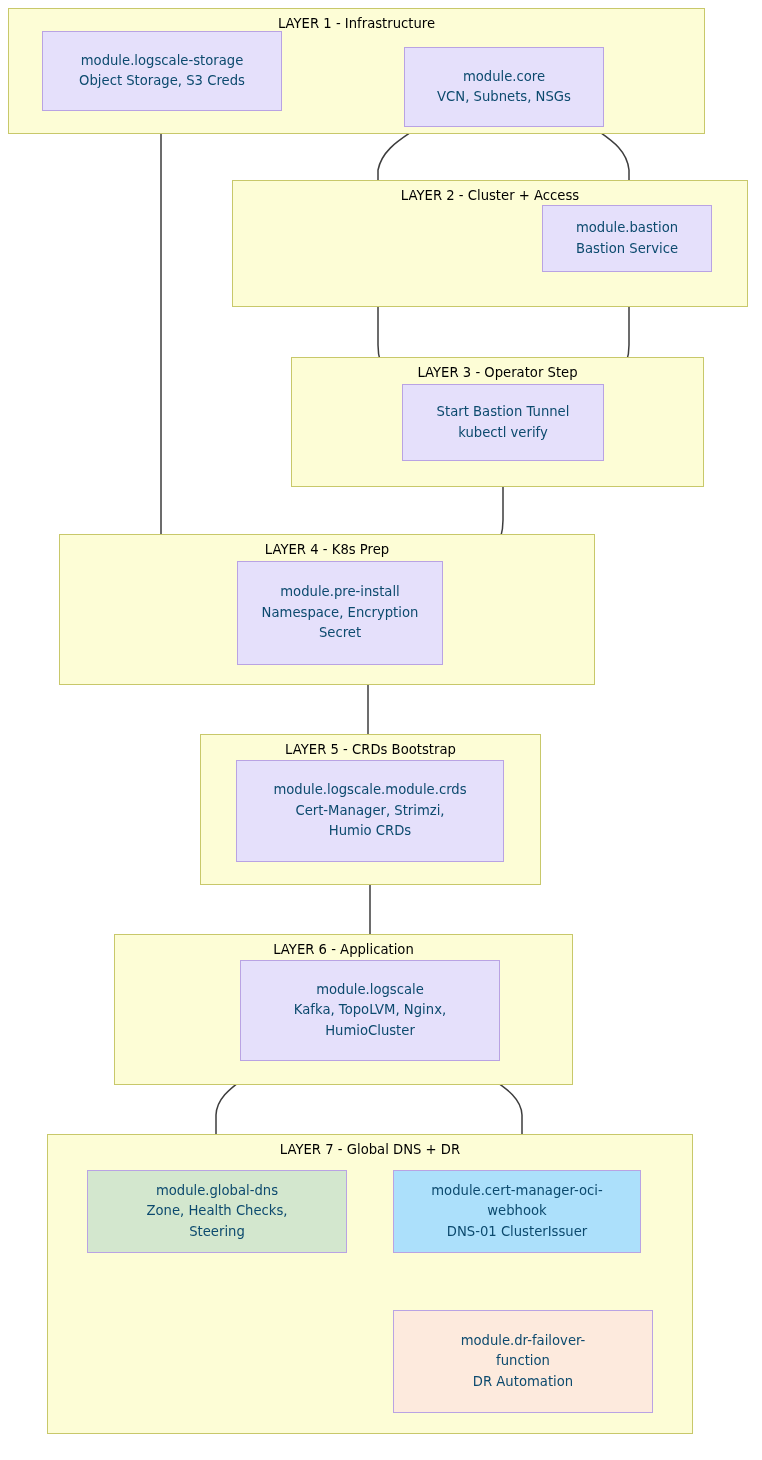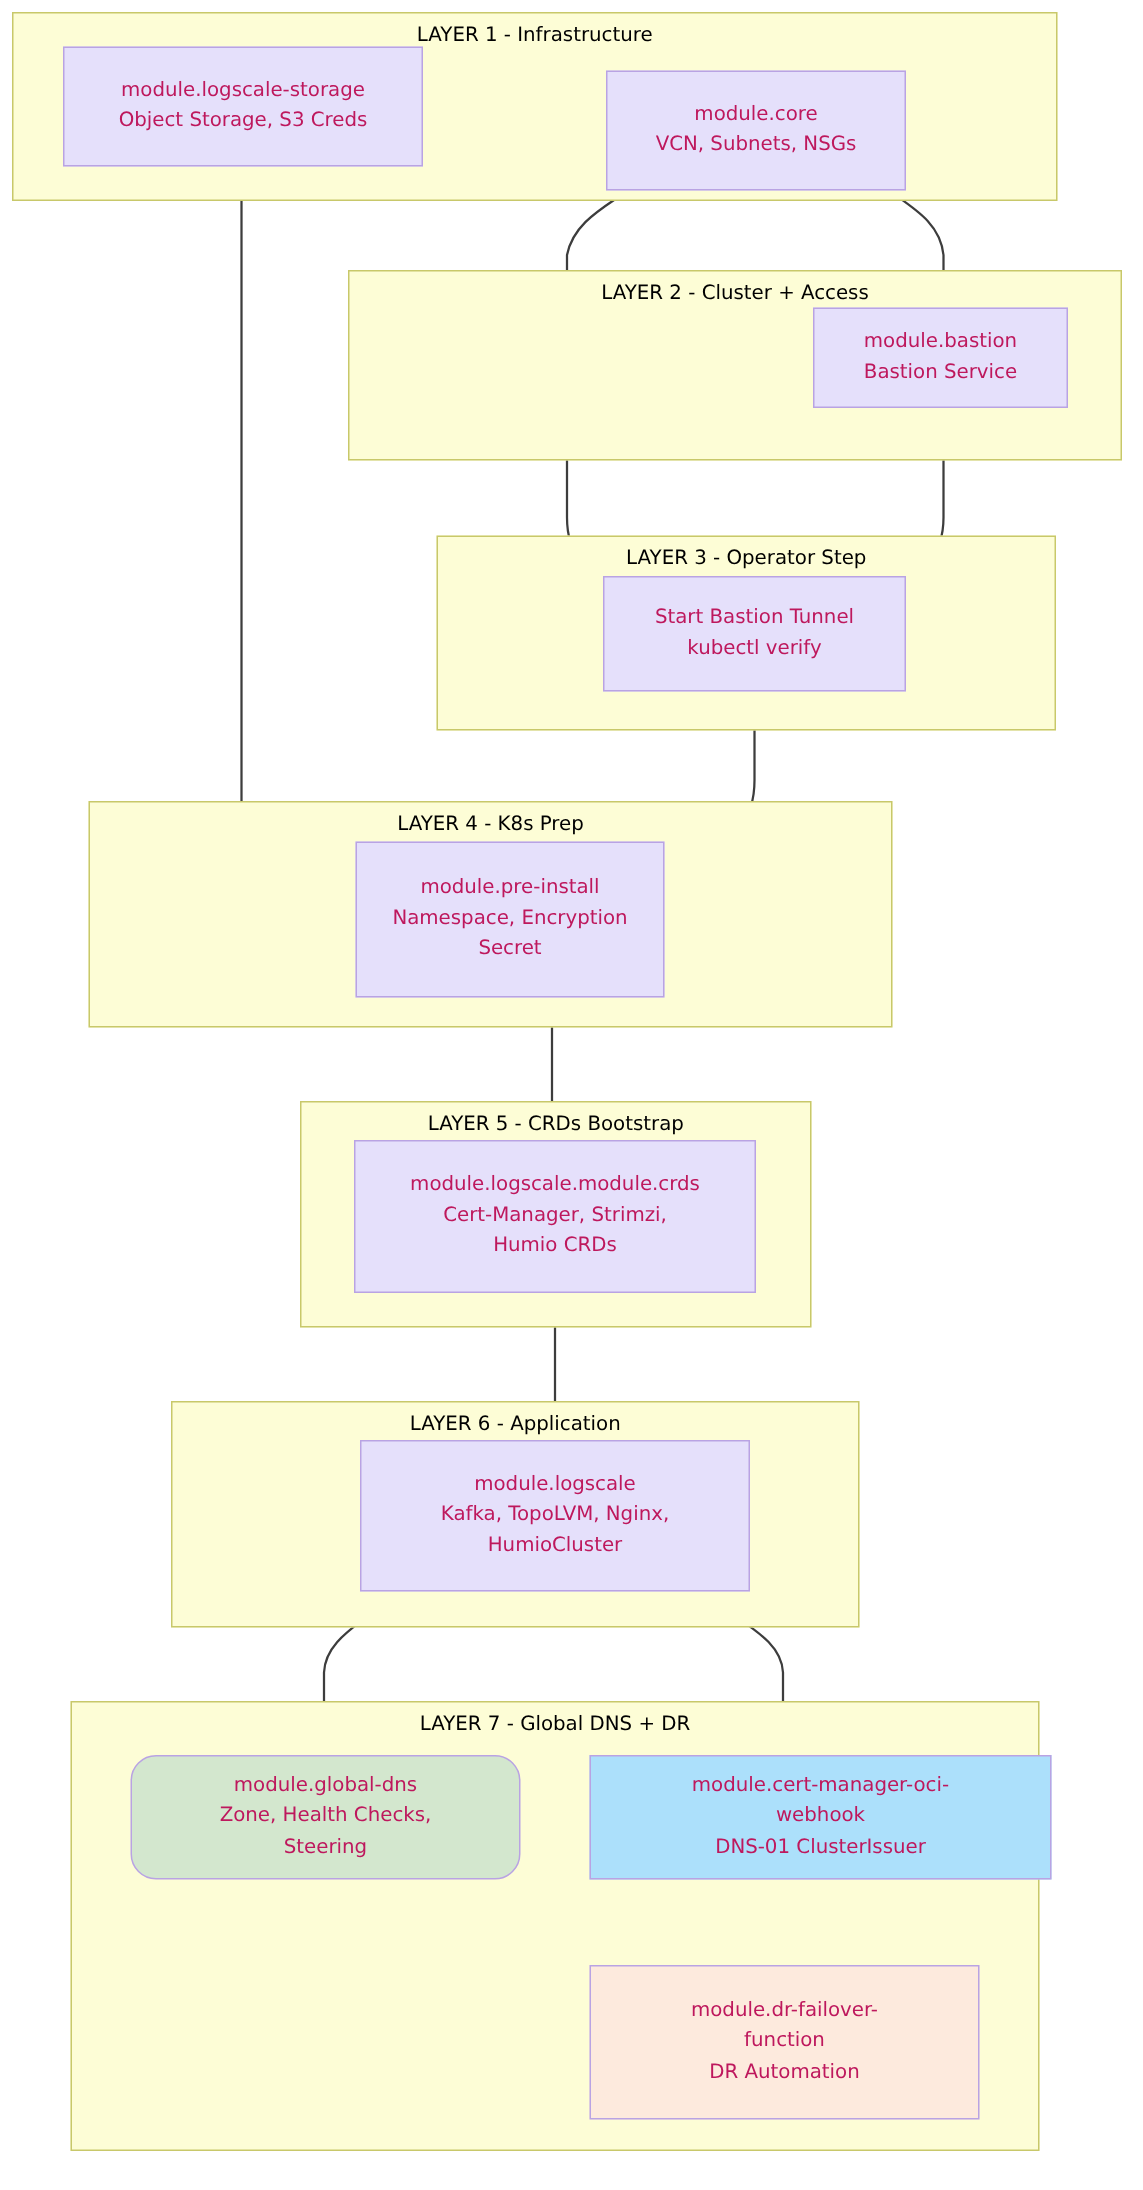--- a/index.html
+++ b/index.html
@@ -45,28 +45,28 @@
   .node {
     position: absolute;
     box-sizing: border-box;
     border: 1.4px solid #b9a3e3;
     display: flex;
     flex-direction: column;
     align-items: center;
     justify-content: center;
     text-align: center;
     font-size: 13.2px;
-    color: #be185d;
+    color: #0c4a6e;
     line-height: 1.55;
     z-index: 3;
     padding: 2px 8px;
   }
   .node .line { display: block; white-space: nowrap; }
   .fill-purple { background: #e5e0fb; }
-  .fill-green  { background: #d3e7ce; border-radius: 17px; }
+  .fill-green  { background: #d3e7ce; }
   .fill-blue   { background: #ace0fb; }
   .fill-peach  { background: #fdeadd; }
 </style>
 </head>
 <body>
 
 <div id="canvas">
 
   <svg id="edges" viewBox="0 0 762 1460" xmlns="http://www.w3.org/2000/svg">
     <defs>
@@ -156,21 +156,21 @@
   </div>
 
   <div class="layer" style="left:47px; top:1134px; width:646px; height:300px;">
     <div class="layer-title">LAYER 7 - Global DNS + DR</div>
   </div>
   <div class="node fill-green" style="left:87px; top:1170px; width:260px; height:83px;">
     <span class="line">module.global-dns</span>
     <span class="line">Zone, Health Checks,</span>
     <span class="line">Steering</span>
   </div>
-  <div class="node fill-blue" style="left:393px; top:1170px; width:308px; height:83px;">
+  <div class="node fill-blue" style="left:393px; top:1170px; width:248px; height:83px;">
     <span class="line">module.cert-manager-oci-</span>
     <span class="line">webhook</span>
     <span class="line">DNS-01 ClusterIssuer</span>
   </div>
   <div class="node fill-peach" style="left:393px; top:1310px; width:260px; height:103px;">
     <span class="line">module.dr-failover-</span>
     <span class="line">function</span>
     <span class="line">DR Automation</span>
   </div>
 

